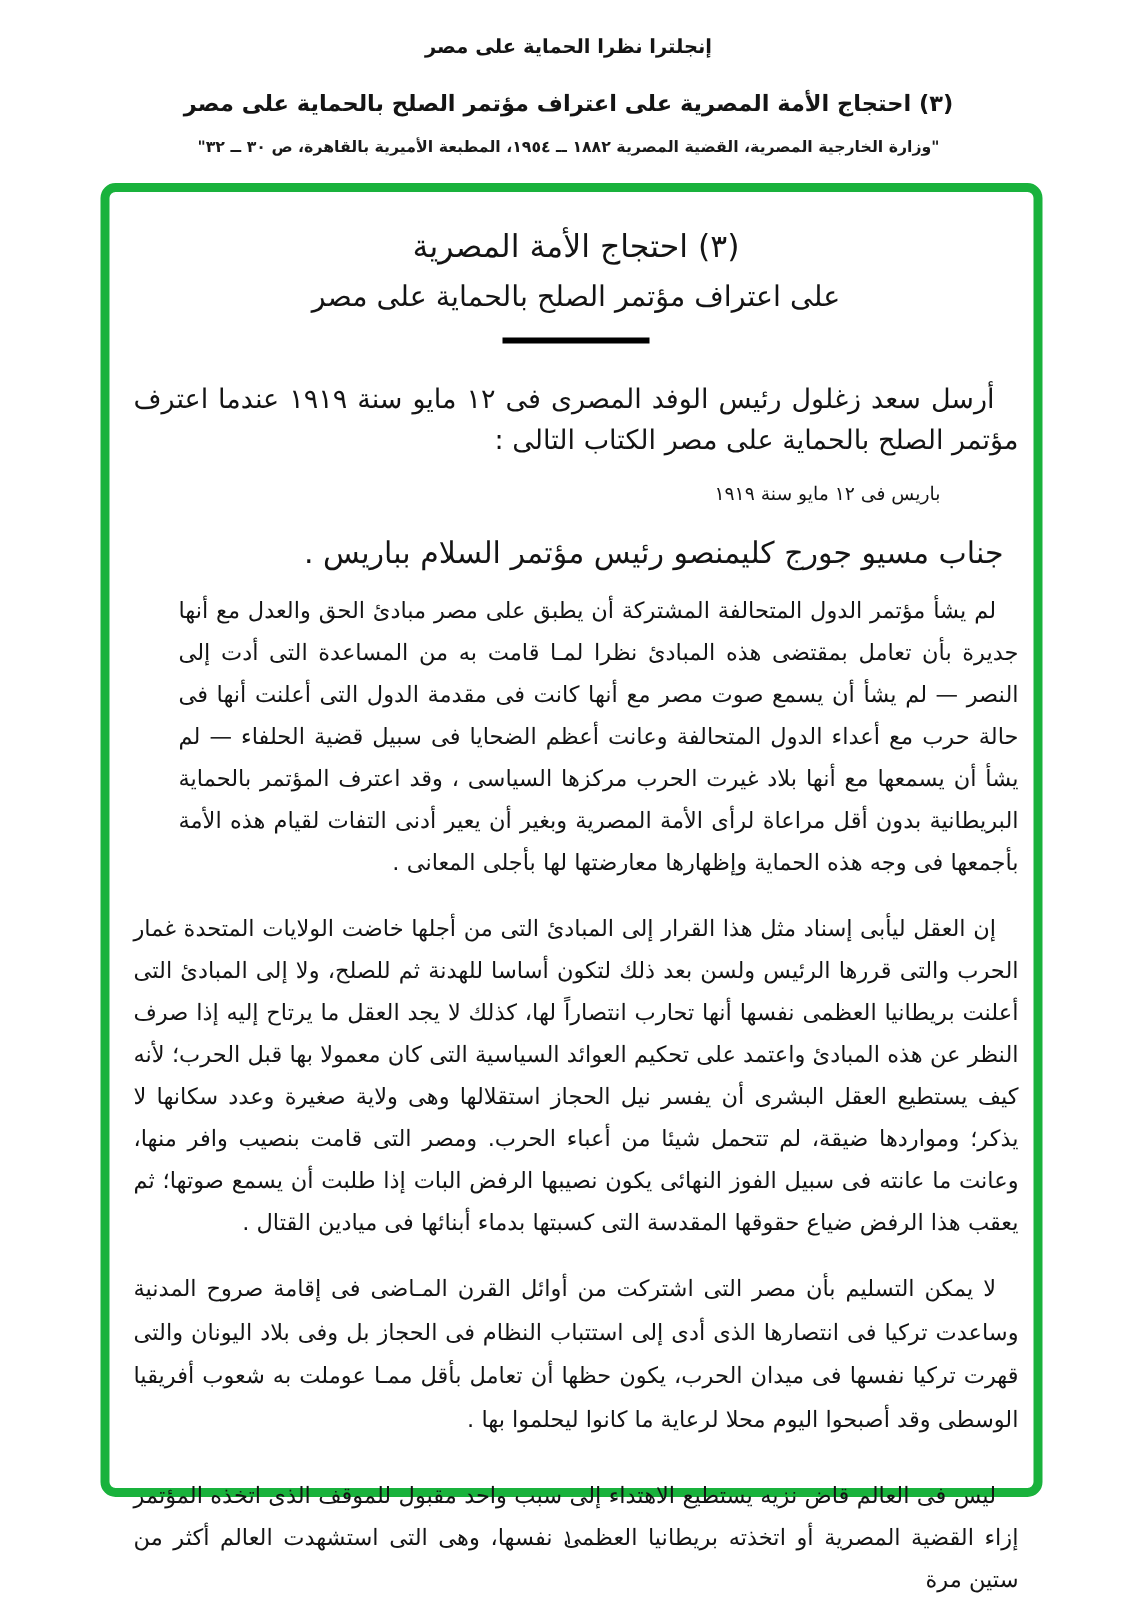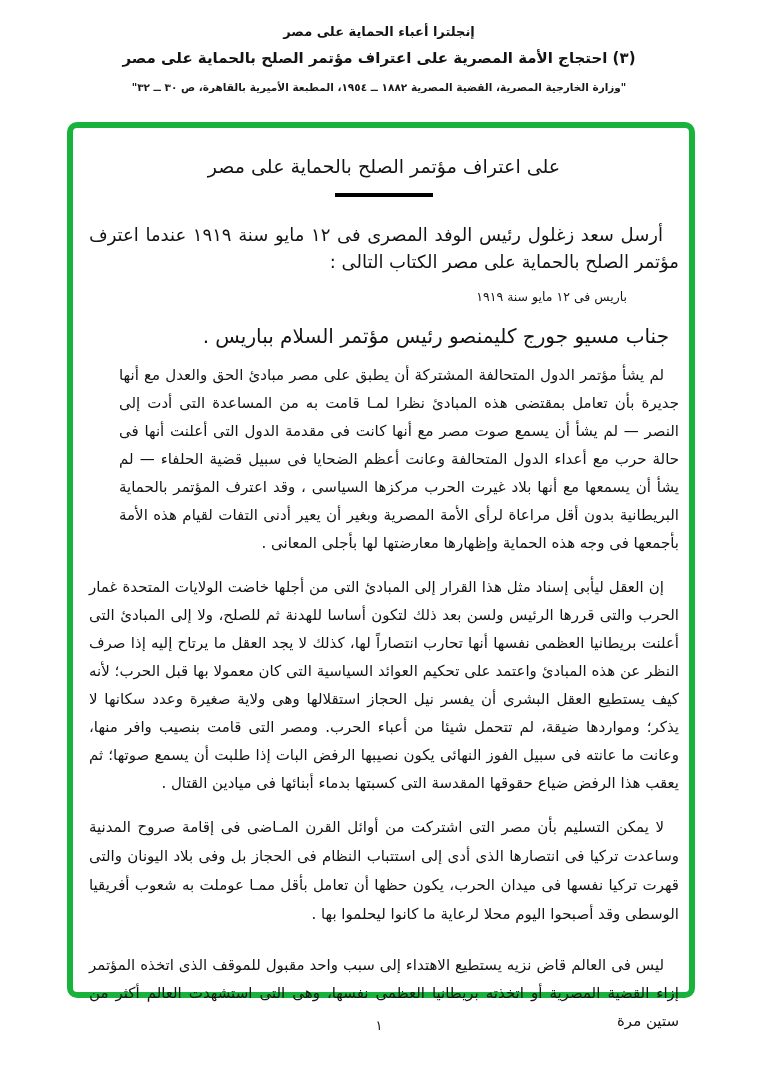--- a/index.html
+++ b/index.html
@@ -11,21 +11,21 @@
     color: #141414;
     direction: rtl;
     overflow: hidden;
   }
   .page-header {
     position: absolute;
     top: 24px; left: 0; right: 0;
     text-align: center;
   }
   .hdr-line1 { font-size: 13px; font-weight: bold; letter-spacing: 0.2px; }
-  .hdr-line2 { font-size: 15px; font-weight: bold; margin-top: 10px; }
+  .hdr-line2 { font-size: 15px; font-weight: bold; margin-top: 21px; }
   .hdr-source { font-size: 10.5px; font-weight: bold; margin-top: 14px; color: #1a1a1a; }
 
   .doc-frame {
     position: absolute;
     left: 67px; top: 122px;
     width: 628px; height: 876px;
     border: 6px solid #19b23c;
     border-radius: 10px;
     padding: 16px 10px 0 16px;
     background: #ffffff;
@@ -80,26 +80,27 @@
     top: 1018px; left: 0; right: 0;
     text-align: center;
     font-size: 13px;
     color: #111;
   }
 </style>
 </head>
 <body>
 
 <header class="page-header">
-  <div class="hdr-line1">إنجلترا أعباء الحماية على مصر</div>
+  <div class="hdr-line1">إنجلترا نظرا الحماية على مصر</div>
   <div class="hdr-line2">(٣) احتجاج الأمة المصرية على اعتراف مؤتمر الصلح بالحماية على مصر</div>
   <div class="hdr-source">"وزارة الخارجية المصرية، القضية المصرية ١٨٨٢ ــ ١٩٥٤، المطبعة الأميرية بالقاهرة، ص ٣٠ ــ ٣٢"</div>
 </header>
 
 <section class="doc-frame" style="border-color: rgb(25, 178, 60);">
+  <div class="doc-title1">(٣) احتجاج الأمة المصرية</div>
   <div class="doc-title2">على اعتراف مؤتمر الصلح بالحماية على مصر</div>
   <div class="title-rule"></div>
 
   <p class="intro">أرسل سعد زغلول رئيس الوفد المصرى فى ١٢ مايو سنة ١٩١٩ عندما اعترف مؤتمر الصلح بالحماية على مصر الكتاب التالى :</p>
   <p class="dateline">باريس فى ١٢ مايو سنة ١٩١٩</p>
   <p class="salutation">جناب مسيو جورج كليمنصو رئيس مؤتمر السلام بباريس .</p>
 
   <p class="body-para para-1">لم يشأ مؤتمر الدول المتحالفة المشتركة أن يطبق على مصر مبادئ الحق والعدل مع أنها جديرة بأن تعامل بمقتضى هذه المبادئ نظرا لمـا قامت به من المساعدة التى أدت إلى النصر — لم يشأ أن يسمع صوت مصر مع أنها كانت فى مقدمة الدول التى أعلنت أنها فى حالة حرب مع أعداء الدول المتحالفة وعانت أعظم الضحايا فى سبيل قضية الحلفاء — لم يشأ أن يسمعها مع أنها بلاد غيرت الحرب مركزها السياسى ، وقد اعترف المؤتمر بالحماية البريطانية بدون أقل مراعاة لرأى الأمة المصرية وبغير أن يعير أدنى التفات لقيام هذه الأمة بأجمعها فى وجه هذه الحماية وإظهارها معارضتها لها بأجلى المعانى .</p>
   <p class="body-para para-2">إن العقل ليأبى إسناد مثل هذا القرار إلى المبادئ التى من أجلها خاضت الولايات المتحدة غمار الحرب والتى قررها الرئيس ولسن بعد ذلك لتكون أساسا للهدنة ثم للصلح، ولا إلى المبادئ التى أعلنت بريطانيا العظمى نفسها أنها تحارب انتصاراً لها، كذلك لا يجد العقل ما يرتاح إليه إذا صرف النظر عن هذه المبادئ واعتمد على تحكيم العوائد السياسية التى كان معمولا بها قبل الحرب؛ لأنه كيف يستطيع العقل البشرى أن يفسر نيل الحجاز استقلالها وهى ولاية صغيرة وعدد سكانها لا يذكر؛ ومواردها ضيقة، لم تتحمل شيئا من أعباء الحرب. ومصر التى قامت بنصيب وافر منها، وعانت ما عانته فى سبيل الفوز النهائى يكون نصيبها الرفض البات إذا طلبت أن يسمع صوتها؛ ثم يعقب هذا الرفض ضياع حقوقها المقدسة التى كسبتها بدماء أبنائها فى ميادين القتال .</p>
   <p class="body-para para-3">لا يمكن التسليم بأن مصر التى اشتركت من أوائل القرن المـاضى فى إقامة صروح المدنية وساعدت تركيا فى انتصارها الذى أدى إلى استتباب النظام فى الحجاز بل وفى بلاد اليونان والتى قهرت تركيا نفسها فى ميدان الحرب، يكون حظها أن تعامل بأقل ممـا عوملت به شعوب أفريقيا الوسطى وقد أصبحوا اليوم محلا لرعاية ما كانوا ليحلموا بها .</p>

